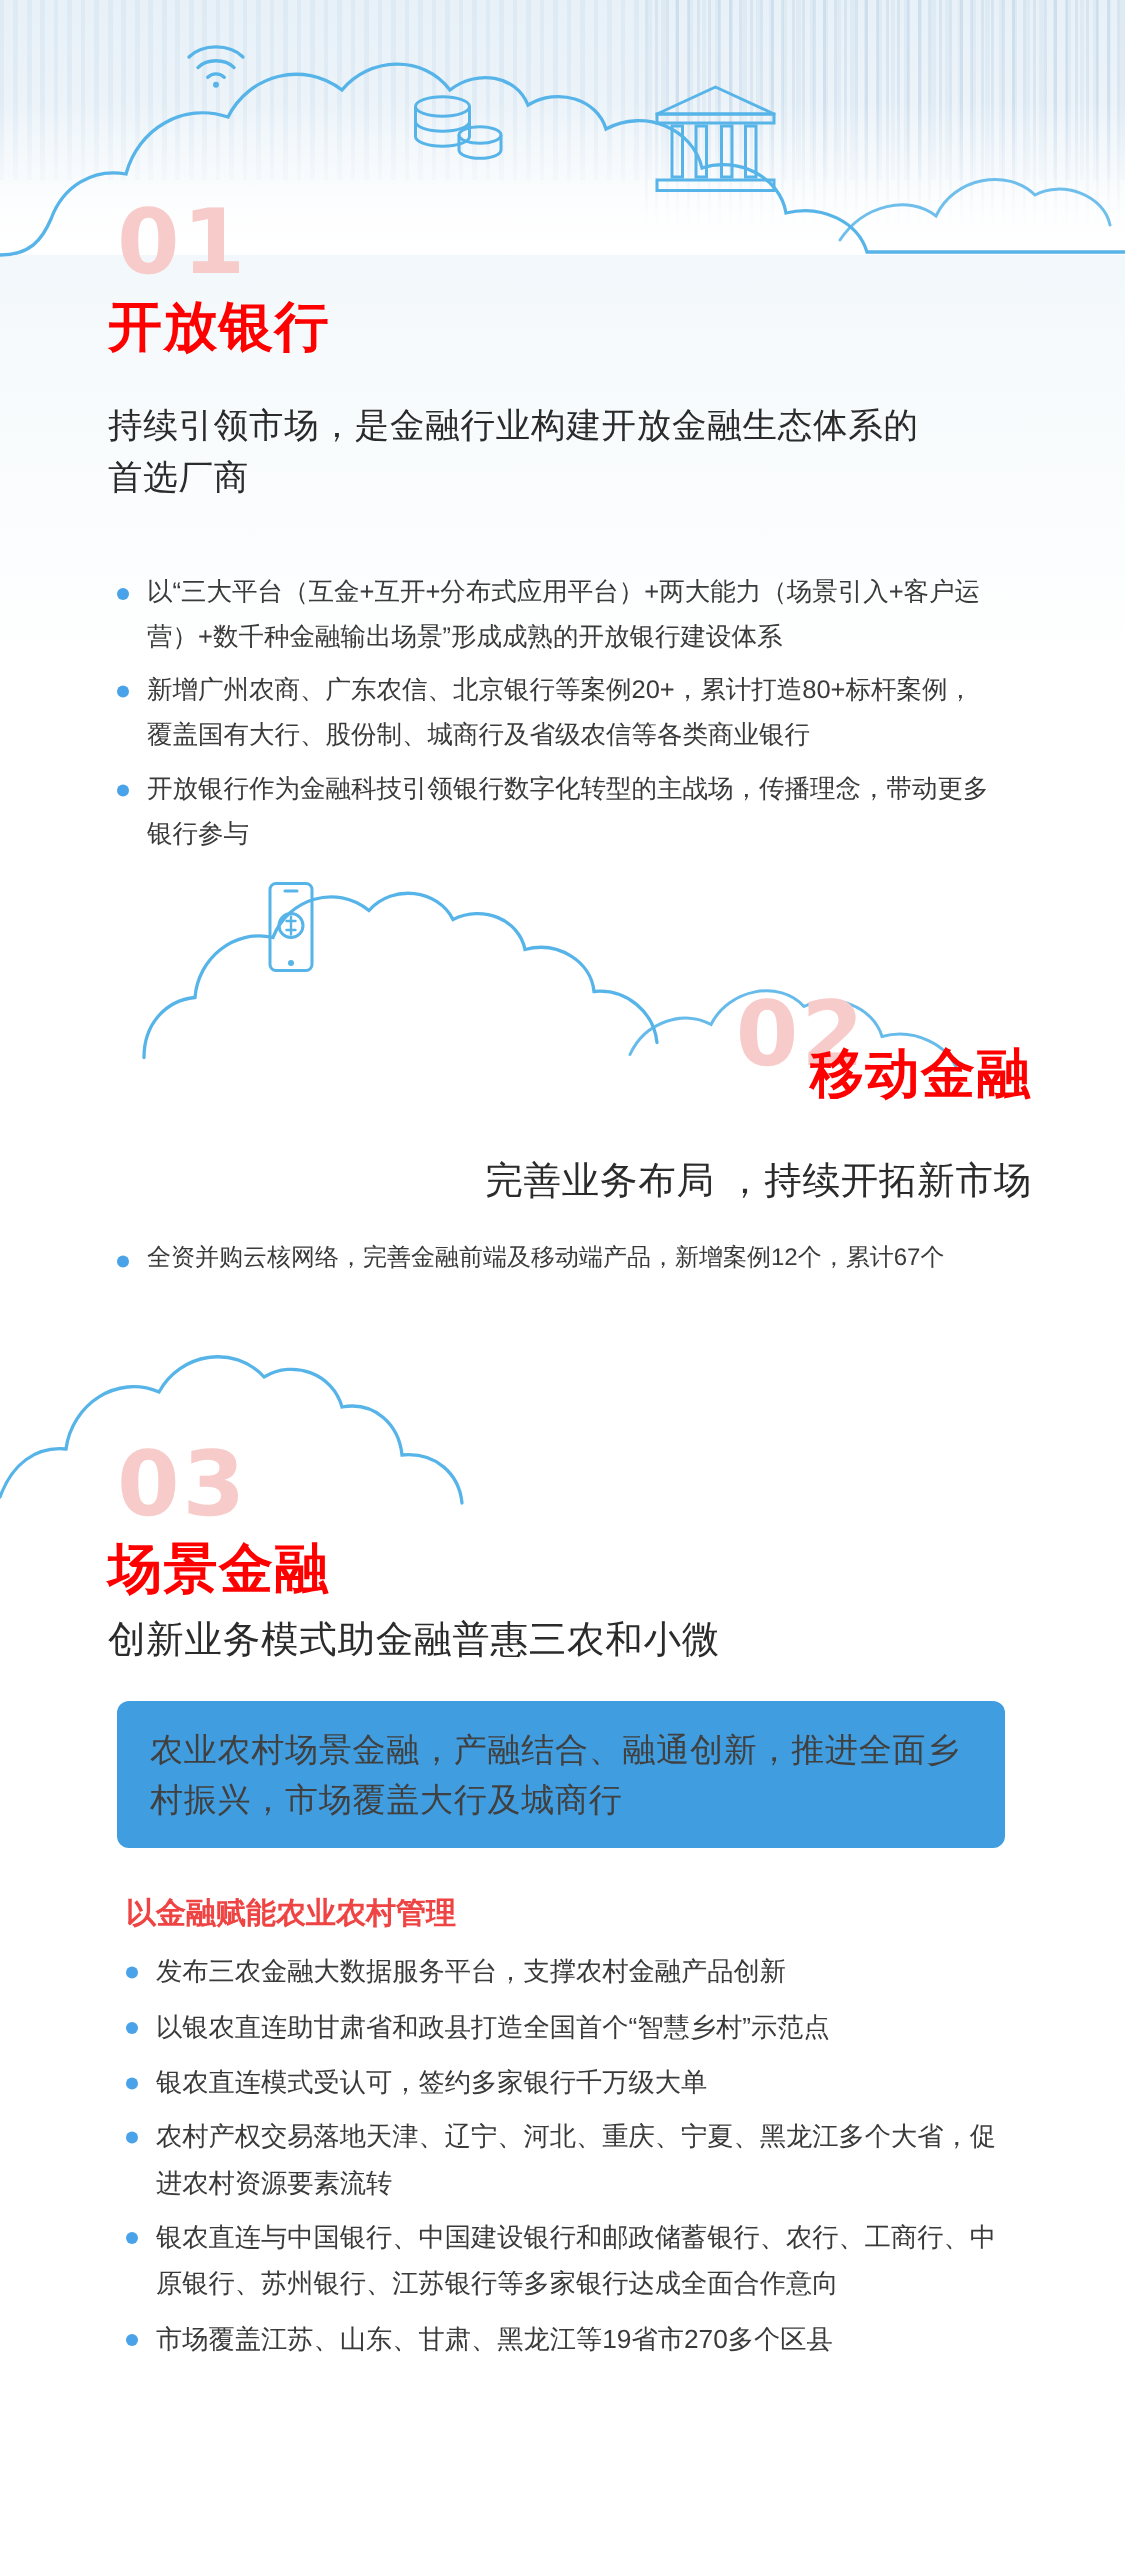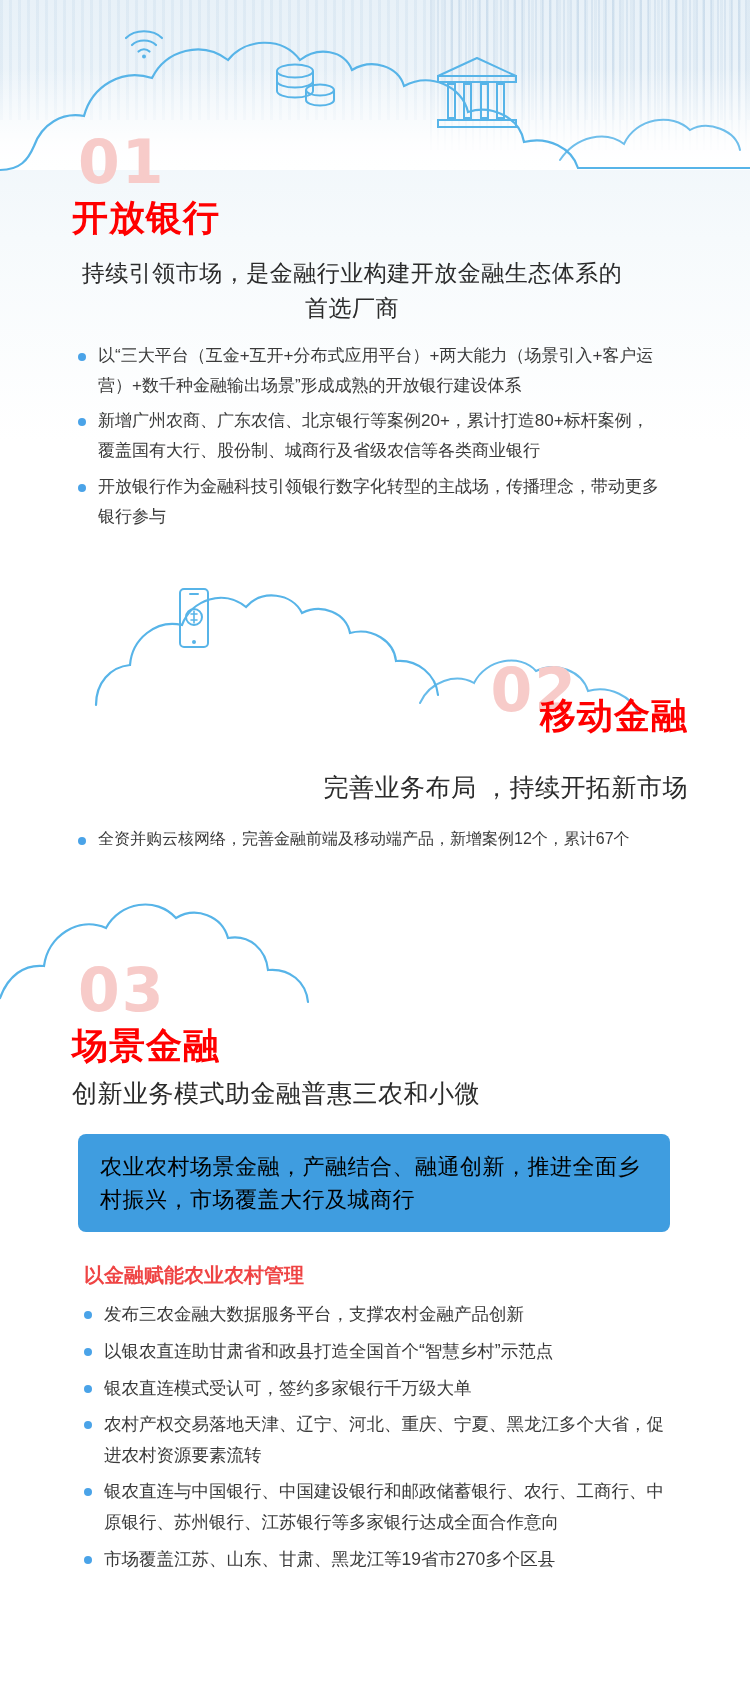--- a/index.html
+++ b/index.html
@@ -86,43 +86,43 @@
     left: 6px; top: 12px;
     width: 8px; height: 8px;
     border-radius: 50%;
     background: #4aa3e8;
   }
 
   
   #sec1 { top: 132px; }
   #sec1 .bignum { margin-left: 78px; }
   #sec1 .title { margin-left: 72px; margin-top: 6px; }
-  #sec1 .subtitle { margin-left: 72px; margin-top: 18px; width: 560px; text-align: center; }
-  #sec1 .bullets { margin-left: 72px; margin-top: 14px; width: 590px; }
+  #sec1 .subtitle { margin-left: 72px; margin-top: 28px; width: 560px; }
+  #sec1 .bullets { margin-left: 72px; margin-top: 43px; width: 590px; }
 
   
   #sec2 { top: 660px; }
   #sec2 .bignum { position: absolute; right: 172px; top: 0; }
   #sec2 .title { position: absolute; right: 62px; top: 36px; }
   #sec2 .subtitle { position: absolute; right: 62px; top: 108px; font-size: 25px; color: #2b2b2b; }
   #sec2 .bullets { margin-left: 72px; margin-top: 165px; width: 620px; }
   #sec2 .bullet { font-size: 16px; }
 
   
   #sec3 { top: 960px; }
   #sec3 .bignum { margin-left: 78px; }
   #sec3 .title { margin-left: 72px; margin-top: 6px; }
   #sec3 .subtitle { margin-left: 72px; margin-top: 8px; font-size: 25px; }
   .highlight-box {
     margin: 22px 0 0 78px;
     width: 592px;
     background: #3f9de0;
     border-radius: 8px;
     padding: 16px 22px;
-    color: #000000;
+    color: #404040;
     font-size: 22px;
     line-height: 1.5;
     letter-spacing: .5px;
   }
   .subhead {
     margin: 30px 0 10px 84px;
     font-size: 20px;
     font-weight: bold;
     color: #ef4444;
   }

